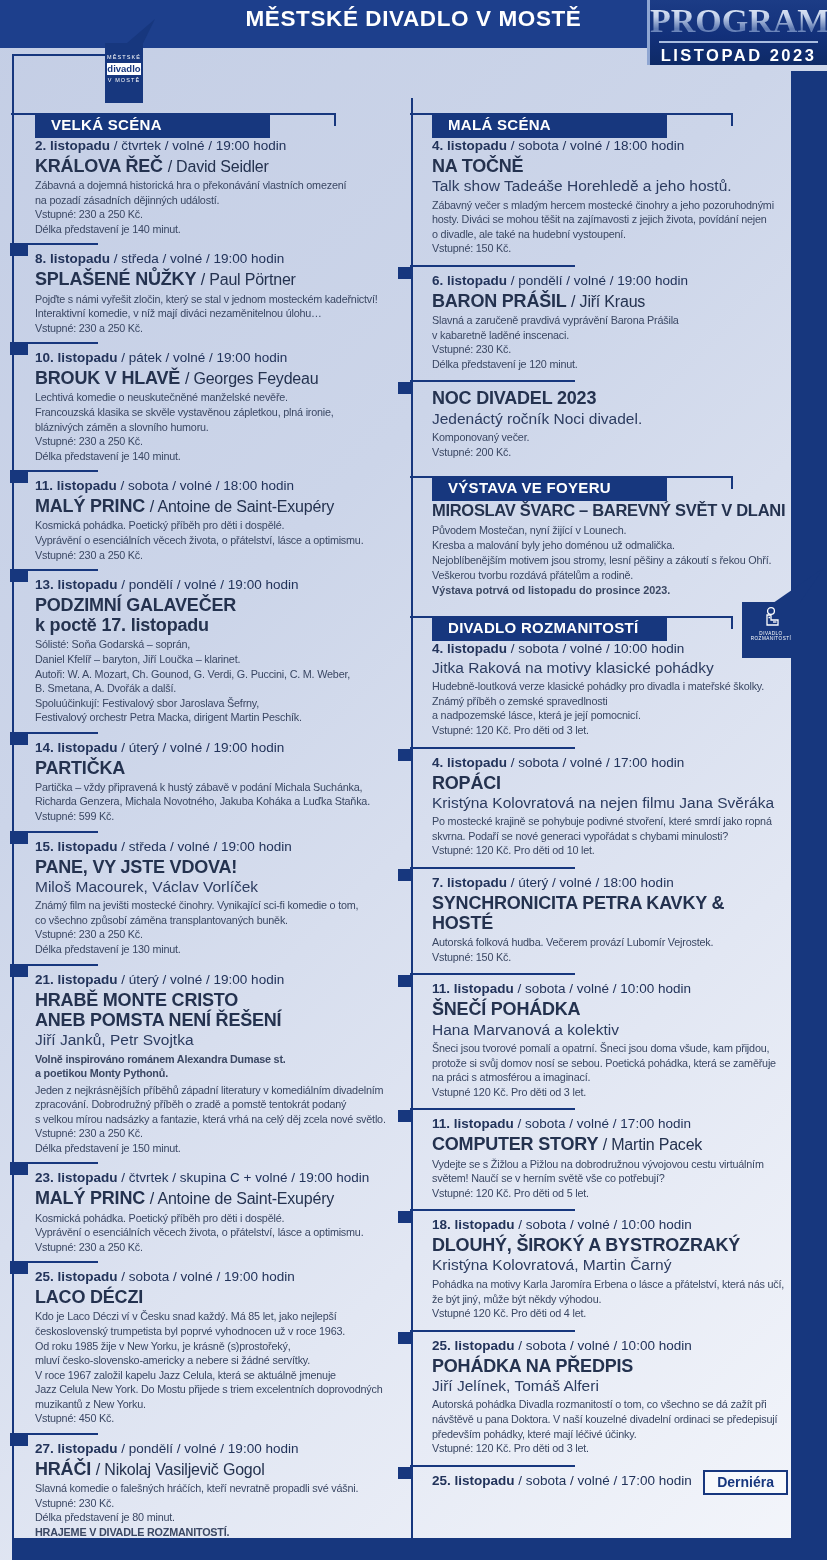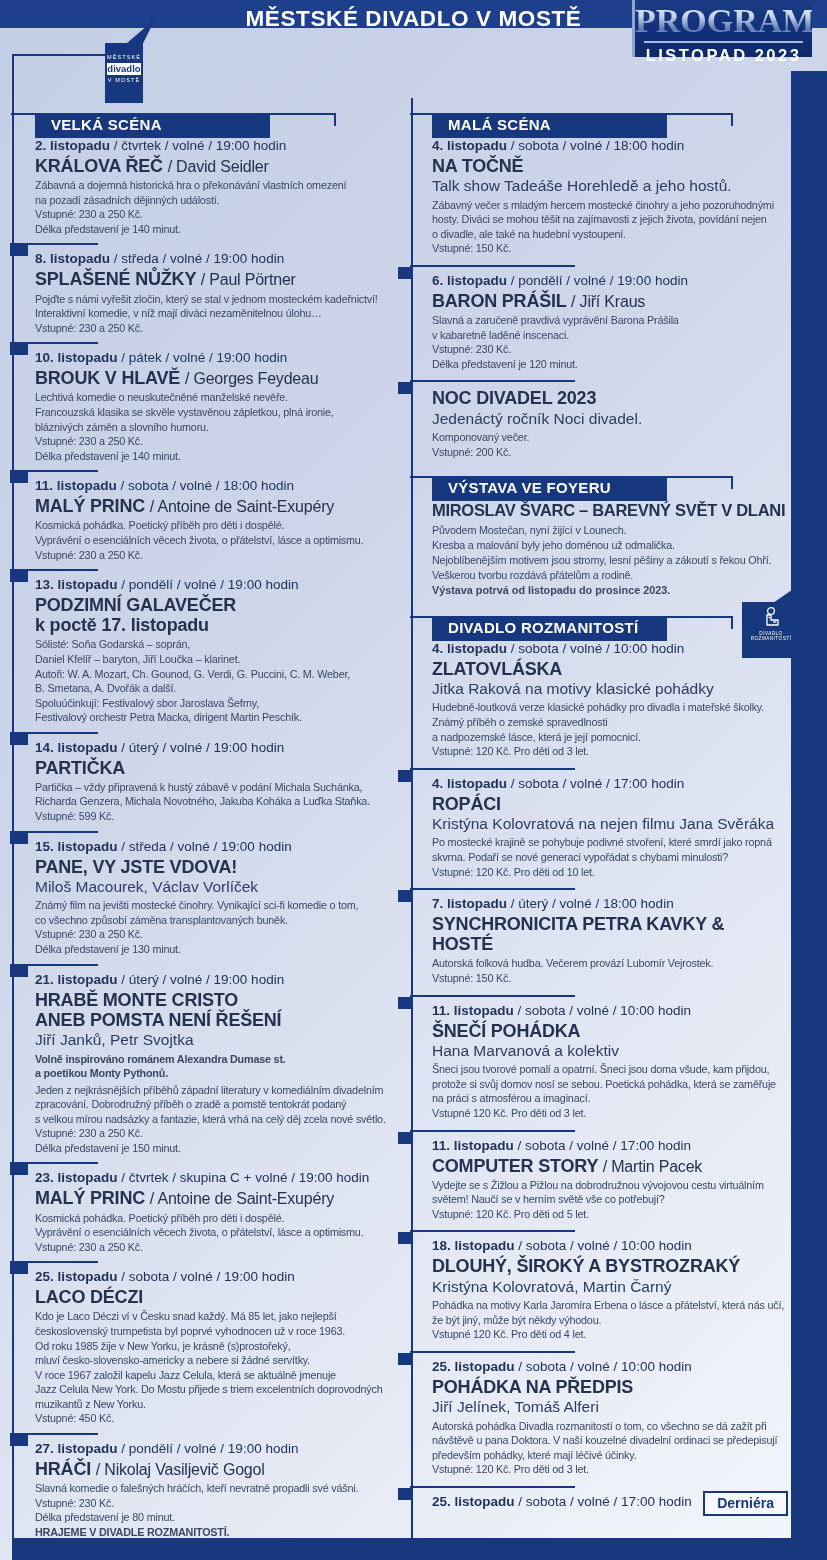--- a/index.html
+++ b/index.html
@@ -8,23 +8,23 @@
     --deep:#0f2c6c;
     --title-ink:#24324f;
     --body-ink:#3a4763;
   }
   *{margin:0;padding:0;box-sizing:border-box;}
   html,body{background:#9aa7c4;}
   body{font-family:"Liberation Sans",sans-serif;}
   .page{position:relative;width:827px;height:1560px;margin:0 auto;overflow:hidden;
     background:linear-gradient(135deg,#c4cee5 0%,#ccd5e9 35%,#e2e7f3 70%,#f4f6fb 100%);}
   
-  .topbar{position:absolute;left:0;top:0;width:827px;height:28px;background:var(--bar);
+  .topbar{position:absolute;left:0;top:0;width:827px;height:48px;background:var(--bar);
     color:#fff;font-weight:bold;font-size:22.5px;letter-spacing:.6px;text-align:center;line-height:38px;}
-  .program-box{position:absolute;right:15px;top:0;width:180px;height:57px;z-index:4;
+  .program-box{position:absolute;right:0;top:0;width:180px;height:65px;z-index:4;
     background:linear-gradient(180deg,#1c3c86 0%,#12307a 55%,#0e2a66 100%);
     border-left:3px solid #8fa6d2;padding-top:3px;}
   .program-word{font-family:"Liberation Serif",serif;font-weight:bold;font-size:34px;line-height:36px;
     text-align:center;letter-spacing:0px;
     background:linear-gradient(180deg,#eef3fb 0%,#c3d1ea 38%,#5f7ab2 72%,#93a9d4 100%);
     -webkit-background-clip:text;background-clip:text;color:transparent;}
   .program-rule{height:2px;background:#a9bcdf;margin:2px 9px 3px;}
   .program-month{color:#fff;font-weight:bold;font-size:16.5px;letter-spacing:2.5px;text-align:center;}
   .logo{position:absolute;left:105px;top:43px;width:38px;height:60px;background:var(--navy);
     color:#fff;text-align:center;padding-top:11px;z-index:3;}
@@ -291,21 +291,20 @@
             <path d="M10.5 12.5 H12"></path>
               <path d="M15 17 H18.5"></path>
           </g>
         </svg>
         <div class="roz-l">DIVADLO</div>
         <div class="roz-l">ROZMANITOSTÍ</div>
       </div>
       <div class="ev-list" id="list-rozmanitosti">
           <div class="ev">
     <div class="ev-date"><span class="ev-day">4. listopadu</span> <span class="ev-meta">/ sobota / volné / 10:00 hodin</span></div>
-    <div class="ev-title"><span class="ev-title-main">ZLATOVLÁSKA</span> </div>
     <div class="ev-subtitle">Jitka Raková na motivy klasické pohádky</div>
 
     <div class="ev-body">Hudebně-loutková verze klasické pohádky pro divadla i mateřské školky.
 Známý příběh o zemské spravedlnosti
 a nadpozemské lásce, která je její pomocnicí.</div>
     <div class="ev-price">Vstupné: 120 Kč. Pro děti od 3 let.</div>
 
   </div>
           <div class="ev">
     <div class="ev-date"><span class="ev-day">4. listopadu</span> <span class="ev-meta">/ sobota / volné / 17:00 hodin</span></div>

